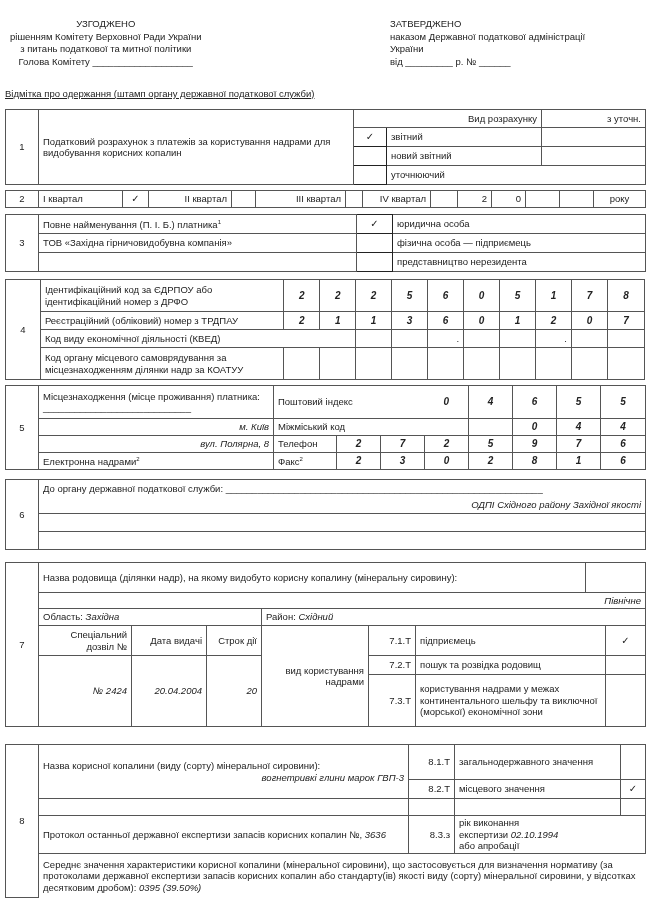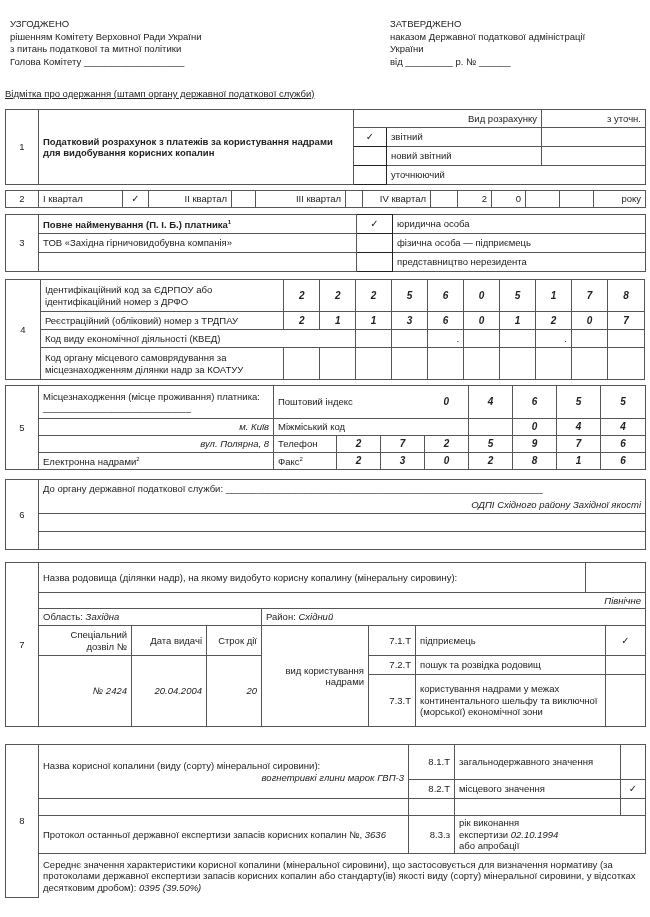--- a/index.html
+++ b/index.html
@@ -3,32 +3,32 @@
 <meta charset="utf-8">
 <style>
   html, body { margin:0; padding:0; background:#fff; }
   body { width:650px; height:917px; position:relative; overflow:hidden;
          font-family:"Liberation Sans", sans-serif; font-size:9.5px; color:#222; }
   .abs { position:absolute; }
   .hdr { line-height:12.5px; font-size:9.5px; }
   table { border-collapse:collapse; position:absolute; left:5px; width:640px; table-layout:fixed; }
   td { border:1px solid #555; padding:0 4px; font-size:9.5px; line-height:11.5px; vertical-align:middle; overflow:hidden; }
   .num { text-align:center; }
-  .b { font-weight:bold; }
+  .b { font-weight:normal; }
   .i { font-style:italic; }
   .c { text-align:right; }
   .dig { text-align:center; font-style:italic; font-weight:bold; font-size:10px; }
   .thick { border:1.5px solid #222; }
   .chk { text-align:center; font-size:10px; }
   sup { font-size:6px; }
 </style>
 </head>
 <body>
 
-<div class="abs hdr" style="left:10px; top:18px;">
+<div class="abs hdr" style="left:10px; top:18px;text-align:center;">
   <div>УЗГОДЖЕНО</div>
   <div>рішенням Комітету Верховної Ради України</div>
   <div>з питань податкової та митної політики</div>
   <div>Голова Комітету ___________________</div>
 </div>
 <div class="abs hdr" style="left:390px; top:18px;">
   <div>ЗАТВЕРДЖЕНО</div>
   <div>наказом Державної податкової адміністрації</div>
   <div>України</div>
   <div>від _________ р. № ______</div>
@@ -92,21 +92,21 @@
     <td class="c">ІІ квартал</td>
     <td class="chk"></td>
     <td class="c">ІІІ квартал</td>
     <td class="chk"></td>
     <td class="c">ІV квартал</td>
     <td class="chk"></td>
     <td class="c">2</td>
     <td class="c">0</td>
     <td class="c"></td>
     <td class="c"></td>
-    <td style="text-align:right">року</td>
+    <td style="text-align:center">року</td>
   </tr>
 </tbody>
   </table>
 
 <table style="top:214px;">
   <colgroup>
       <col style="width:33px">
       <col style="width:318px">
       <col style="width:36px">
       <col style="width:253px">

